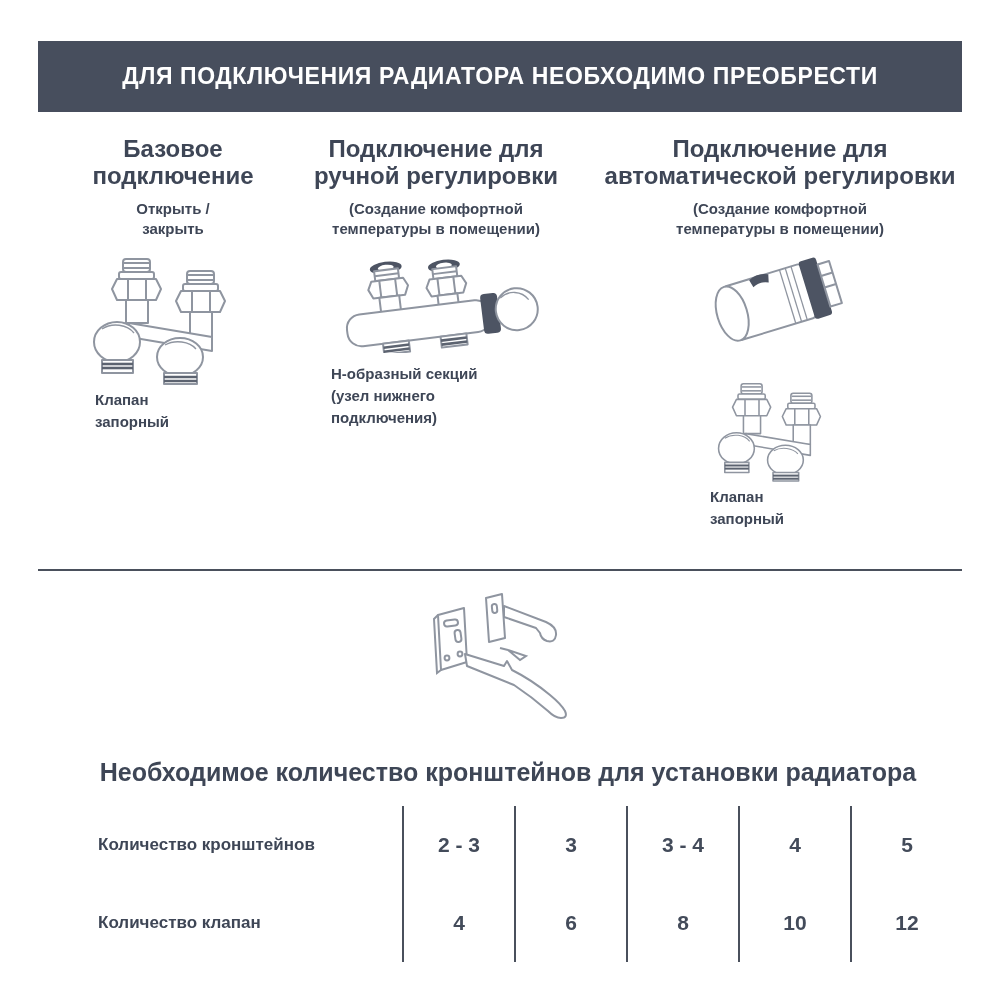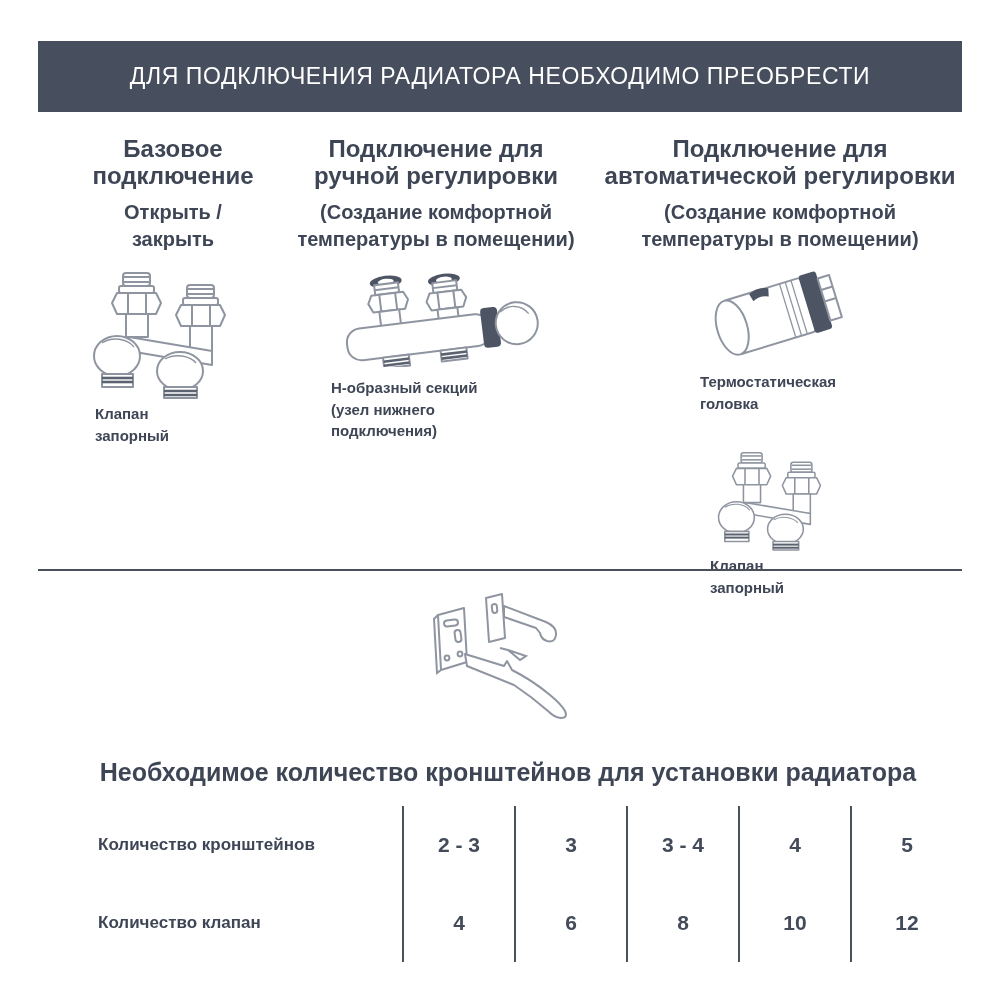--- a/index.html
+++ b/index.html
@@ -11,34 +11,34 @@
     color:#3E4656;
     overflow:hidden;
   }
   
   .banner{
     position:absolute;left:38px;top:41px;width:924px;height:71px;
     background:#474E5D;
     display:flex;align-items:center;justify-content:center;
   }
   .banner h1{
-    margin:0;color:#ffffff;font-size:23px;font-weight:normal;
+    margin:0;color:#ffffff;font-size:23px;font-weight:bold;
     letter-spacing:.6px;text-transform:uppercase;white-space:pre-line;text-align:center;
   }
   
   .col{position:absolute;top:136px;text-align:center;}
   .col-basic{left:38px;width:270px;}
   .col-manual{left:292px;width:288px;}
   .col-auto{left:588px;width:384px;}
   .col-title{
     margin:0 0 9px 0;font-size:24px;font-weight:bold;line-height:1.12;
     white-space:pre-line;color:#3E4656;
   }
   .col-sub{
-    margin:0 0 14px 0;font-size:20px;font-weight:bold;line-height:1.35;
+    margin:0 0 14px 0;font-size:15px;font-weight:bold;line-height:1.35;
     white-space:pre-line;color:#3E4656;
   }
   .item{margin:0 auto;}
   .item-icon{display:block;margin:0 auto;}
   .item-label{
     font-size:15px;font-weight:bold;line-height:1.45;text-align:left;
     white-space:pre-line;color:#3E4656;
   }
   .item-basic{width:180px;}
   .item-basic .item-label{margin-left:12px;margin-top:4px;}
@@ -185,22 +185,20 @@
           <line class="thin" x1="88" y1="18" x2="88" y2="74"></line>
           <line class="thin" x1="94" y1="18" x2="94" y2="74"></line>
           <line class="thin" x1="100" y1="18" x2="100" y2="74"></line>
           <path class="drk" d="M56 19 Q 66 14 76 19 L 74 27 Q 66 23 58 27 Z"></path>
           <rect class="drk" x="108" y="16" width="18" height="60" rx="3"></rect>
           <rect class="shp" x="126" y="24" width="12" height="44"></rect>
           <line class="ln" x1="126" y1="36" x2="138" y2="36"></line>
           <line class="ln" x1="126" y1="48" x2="138" y2="48"></line>
         </g>
       </svg>
-      <div class="item-label">Термостатическая
-головка</div>
     </div>
 
     <div class="item item-valve2">
       <svg class="item-icon" width="140" height="103" viewBox="0 0 180 132">
         <g>
           <rect class="shp" x="40" y="6" width="27" height="13" rx="3"></rect>
           <line class="ln" x1="41" y1="10" x2="66" y2="10"></line>
           <line class="ln" x1="41" y1="15" x2="66" y2="15"></line>
           <rect class="shp" x="36" y="19" width="35" height="7" rx="2"></rect>
           <polygon class="shp" points="34,26 73,26 78,36 73,47 34,47 29,36"></polygon>

